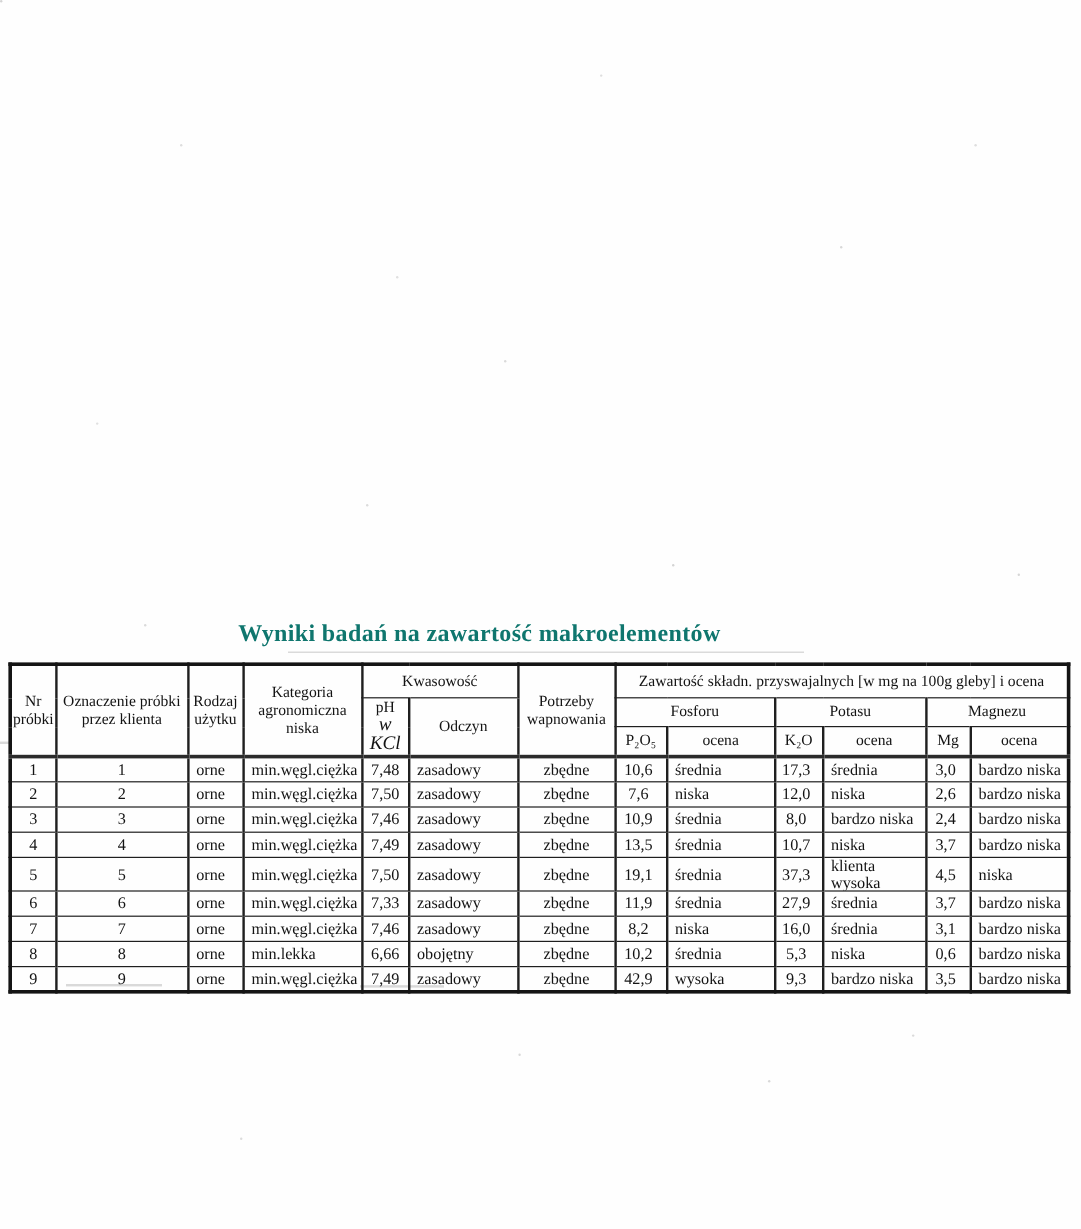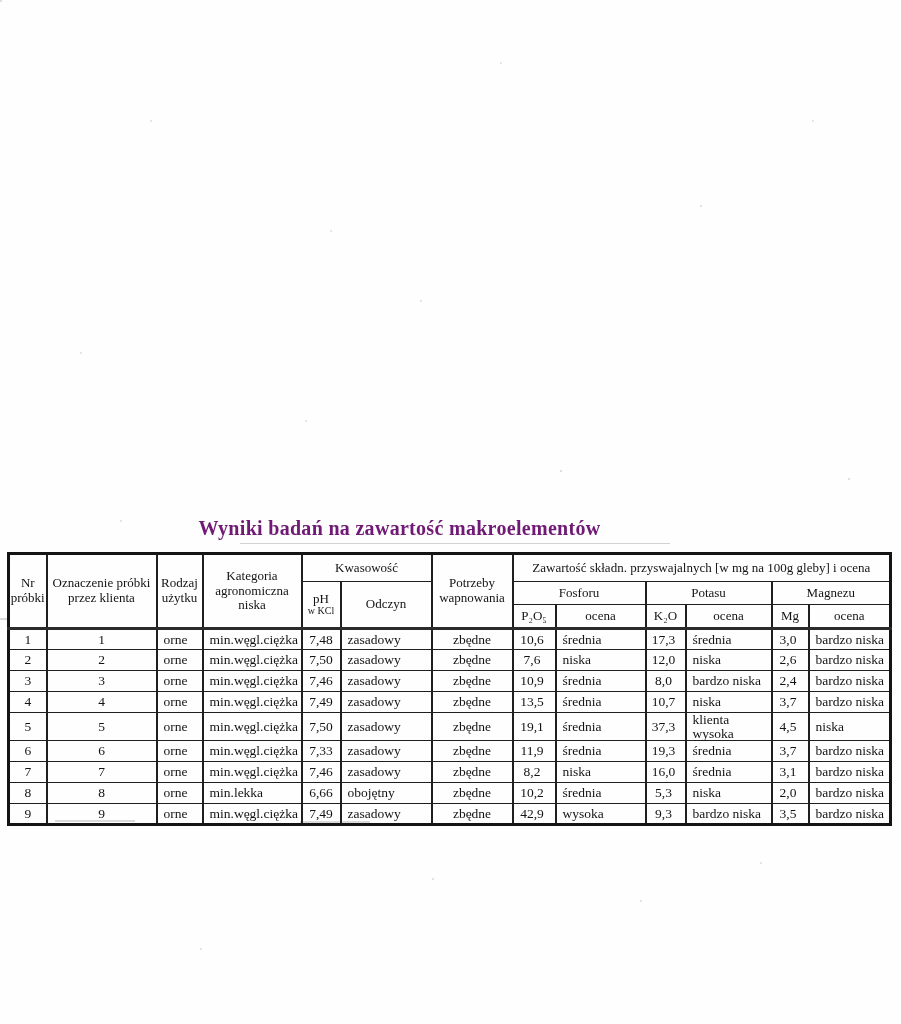--- a/index.html
+++ b/index.html
@@ -24,21 +24,21 @@
     background:#d2d2d2;
   }
   .smudge{position:absolute;height:2px;background:#cfcfcf;opacity:.8;}
   .smudge.s1{left:0;top:618px;width:8px;}
   .smudge.s2{left:55px;top:820px;width:80px;}
   .smudge.s3{left:300px;top:821px;width:70px;}
 
   
   .doc-title{
     position:absolute;top:517px;left:0;width:799px;text-align:center;
-    font-size:20px;font-weight:bold;letter-spacing:.3px;color:#701a75;
+    font-size:20px;font-weight:bold;letter-spacing:.3px;color:#0f766e;
   }
 
   
   table.results{
     position:absolute;left:7px;top:552px;width:882px;
     border-collapse:collapse;table-layout:fixed;
     border:3px solid #141414;
     font-size:13px;color:#131313;
   }
   .results th,.results td{
@@ -51,21 +51,21 @@
   .results thead tr.h1{height:28px;}
   .results thead tr.h2{height:23px;}
   .results thead tr.h3{height:24px;}
   .results tbody tr{height:21px;}
   .results tbody tr:first-child td{border-top:3px solid #2b2b2b;}
   .results td{font-size:13.5px;line-height:1;}
   td.c,th.c{text-align:center;}
   td.l{text-align:left;padding-left:6px;}
   td.r{text-align:center;padding-right:4px;}
   .ph-top{font-size:13px;line-height:1.05;}
-  .ph-sub{font-size:10px;line-height:1.05;}
+  .ph-sub{font-size:16px;line-height:1.05;font-style:italic;}
 </style>
 </head>
 <body>
 
 <div class="speck"></div>
 <div class="title-underline"></div>
 <div class="smudge s1"></div>
 <div class="smudge s2"></div>
 <div class="smudge s3"></div>
 
@@ -195,21 +195,21 @@
       <tr>
         <td class="c">6</td>
         <td class="c">6</td>
         <td class="l">orne</td>
         <td class="l">min.węgl.ciężka</td>
         <td class="c">7,33</td>
         <td class="l">zasadowy</td>
         <td class="c">zbędne</td>
         <td class="r">11,9</td>
         <td class="l">średnia</td>
-        <td class="r">19,3</td>
+        <td class="r">27,9</td>
         <td class="l">średnia</td>
         <td class="r">3,7</td>
         <td class="l">bardzo niska</td>
       </tr>
       <tr>
         <td class="c">7</td>
         <td class="c">7</td>
         <td class="l">orne</td>
         <td class="l">min.węgl.ciężka</td>
         <td class="c">7,46</td>
@@ -227,21 +227,21 @@
         <td class="c">8</td>
         <td class="l">orne</td>
         <td class="l">min.lekka</td>
         <td class="c">6,66</td>
         <td class="l">obojętny</td>
         <td class="c">zbędne</td>
         <td class="r">10,2</td>
         <td class="l">średnia</td>
         <td class="r">5,3</td>
         <td class="l">niska</td>
-        <td class="r">2,0</td>
+        <td class="r">0,6</td>
         <td class="l">bardzo niska</td>
       </tr>
       <tr>
         <td class="c">9</td>
         <td class="c">9</td>
         <td class="l">orne</td>
         <td class="l">min.węgl.ciężka</td>
         <td class="c">7,49</td>
         <td class="l">zasadowy</td>
         <td class="c">zbędne</td>

